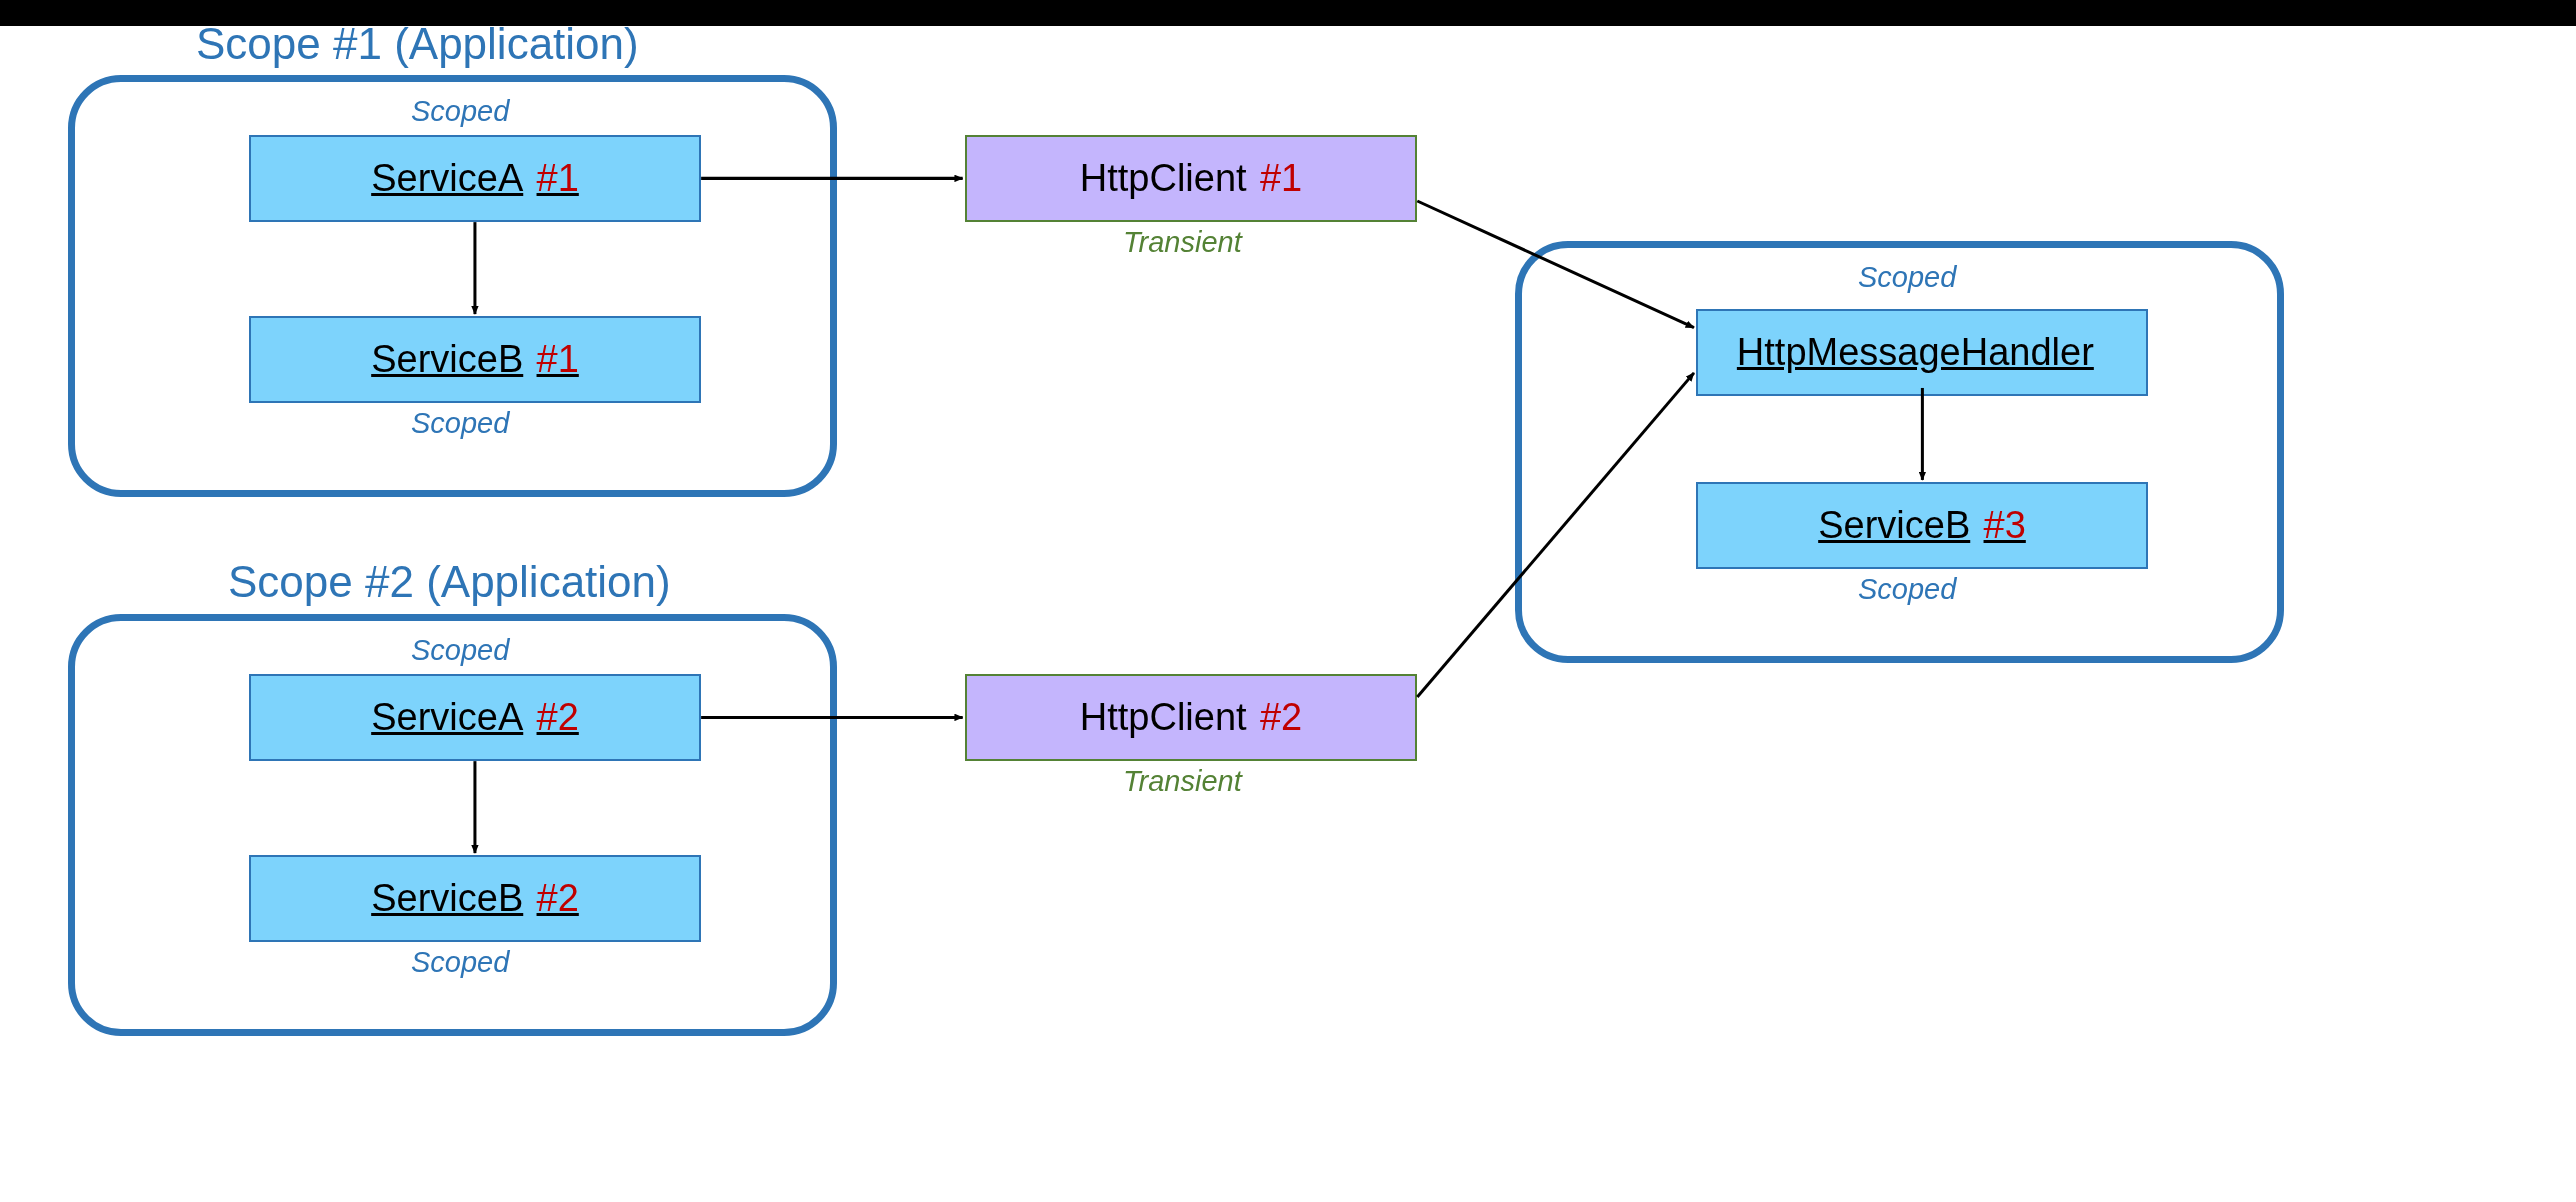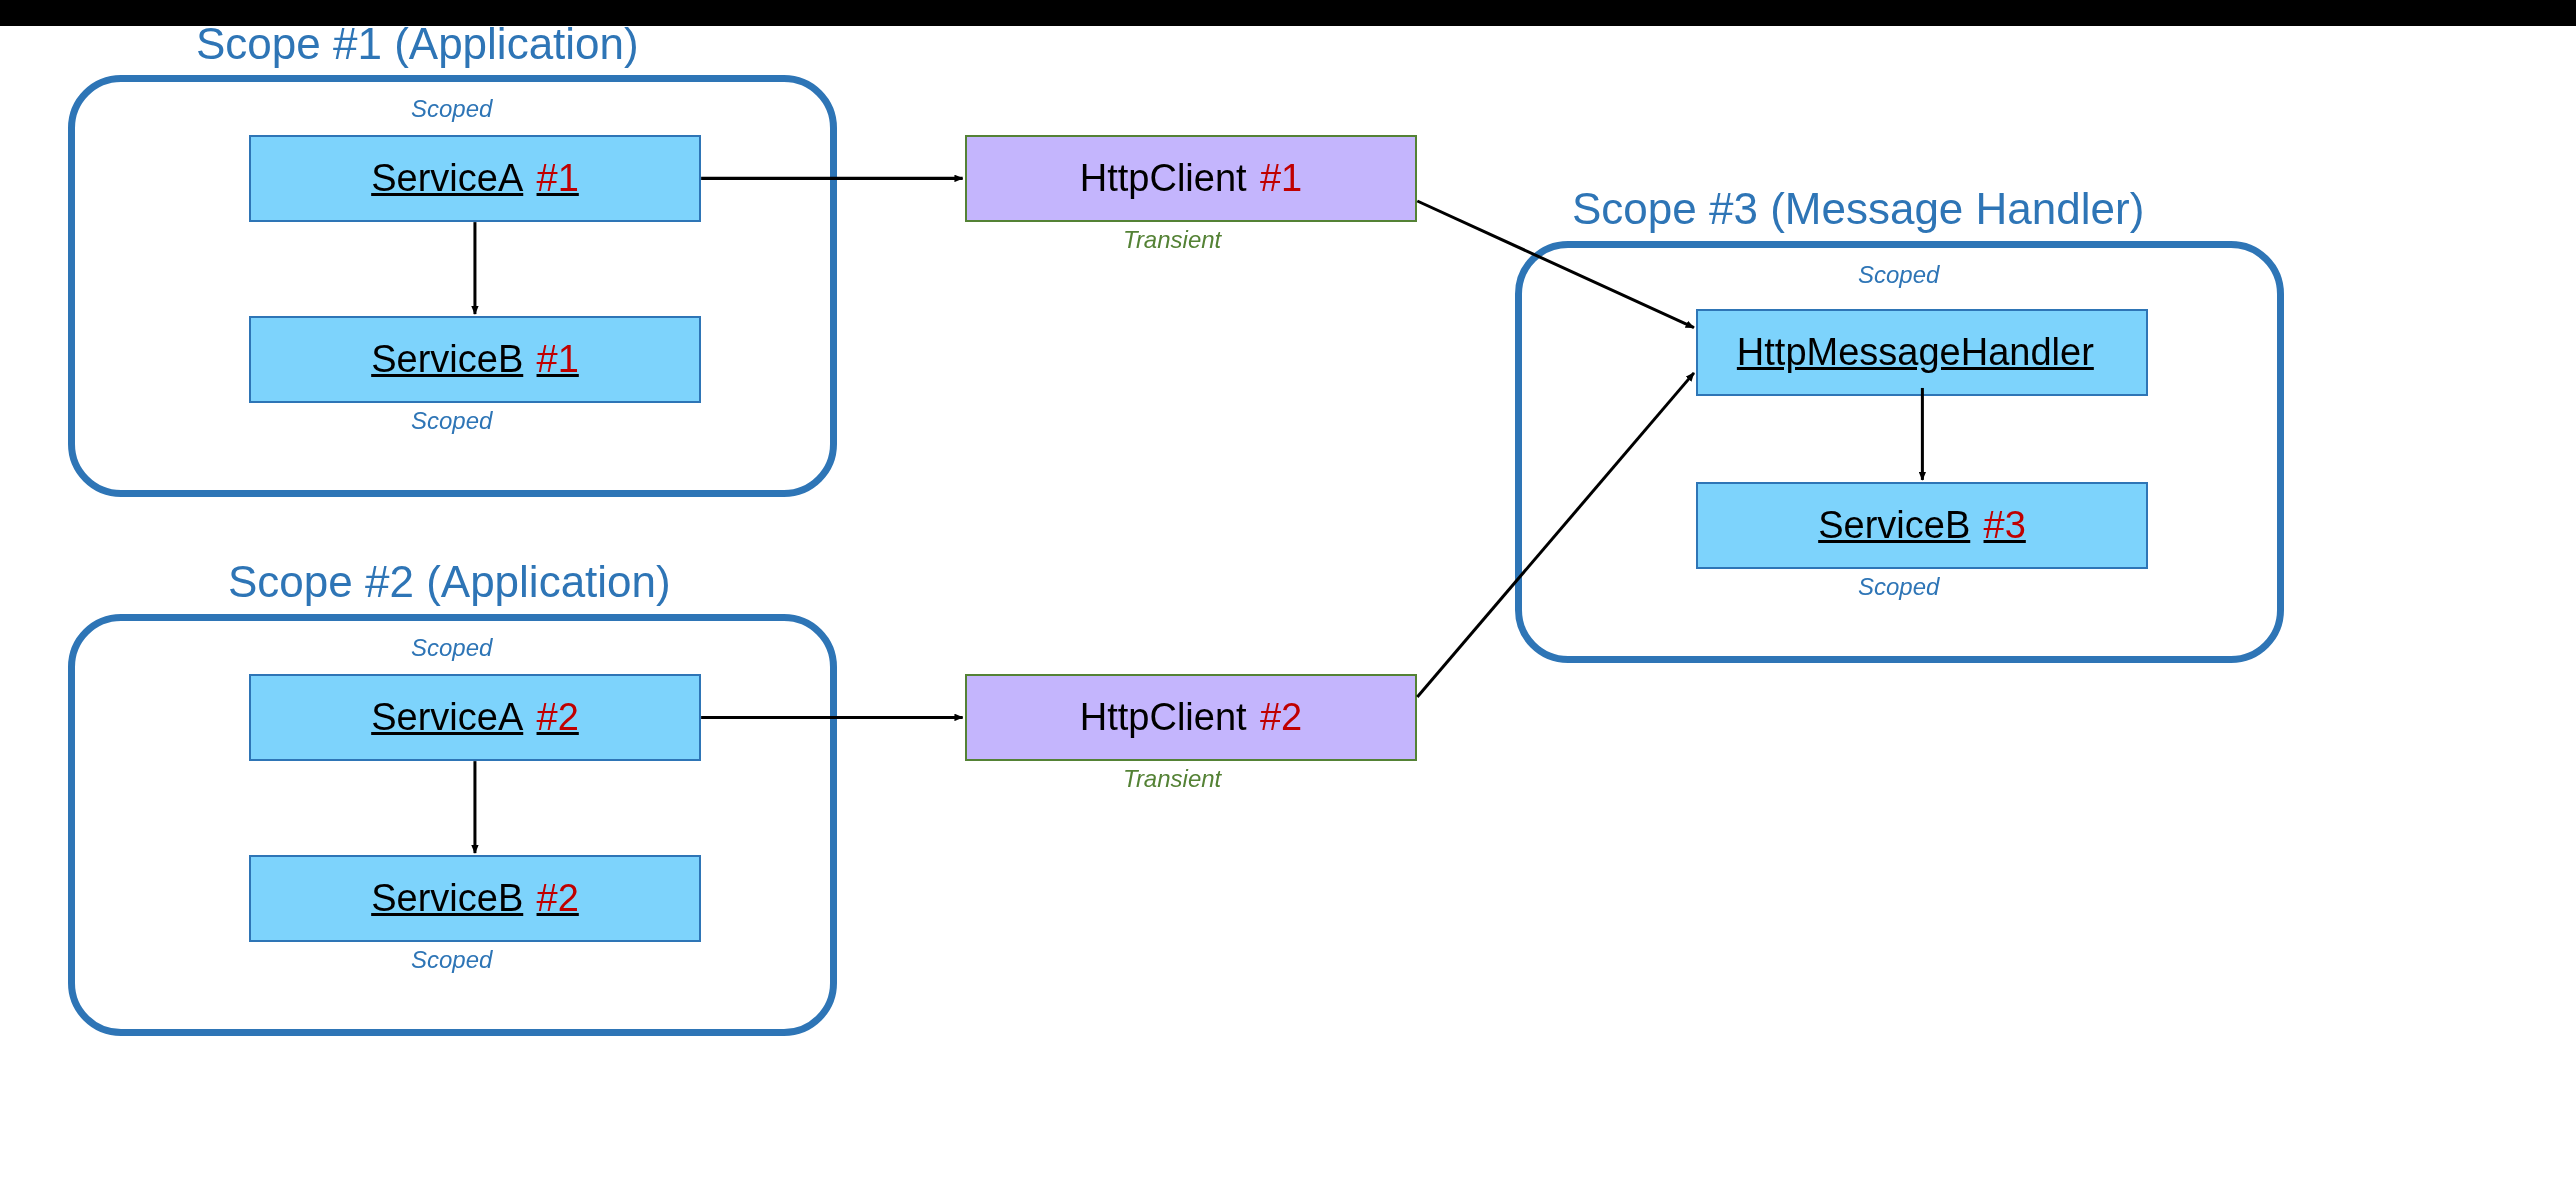--- a/index.html
+++ b/index.html
@@ -55,21 +55,21 @@
     border: 2.3px solid #2e75b6;
     text-decoration: underline;
   }
   .client-box {
     background: #c4b5fd;
     border: 2.3px solid #548235;
   }
   .lifetime-label {
     position: absolute;
     font-style: italic;
-    font-size: 24px;
+    font-size: 29px;
     font-weight: 400;
   }
   .lifetime-scoped   { color: #2e75b6; }
   .lifetime-transient{ color: #548235; }
   svg.arrows {
     position: absolute;
     left: 0;
     top: 0;
     width: 2576px;
     height: 1177px;
@@ -120,21 +120,20 @@
     <span class="instance">#1</span>
   </div>
   <div class="lifetime-label lifetime-transient" style="left:1123px; top:200px;">Transient</div>
 
   <div class="box client-box" style="left:965px; top:648px; width:452px; height:87px;">
     <span>HttpClient</span>
     <span class="instance">#2</span>
   </div>
   <div class="lifetime-label lifetime-transient" style="left:1123px; top:739px;">Transient</div>
 
-  <div class="scope-title" style="left:1572px; top:158px;">Scope #3 (Message Handler)</div>
 
   <div class="scope" style="left:1515px; top:215px; width:769px; height:422px;"></div>
 
   <div class="lifetime-label lifetime-scoped" style="left:1858px; top:235px;">Scoped</div>
   <div class="box service-box" style="left:1696px; top:283px; width:452px; height:87px;">
     <span>HttpMessageHandler</span>
     <span class="instance"></span>
   </div>
 
   <div class="box service-box" style="left:1696px; top:456px; width:452px; height:87px;">

